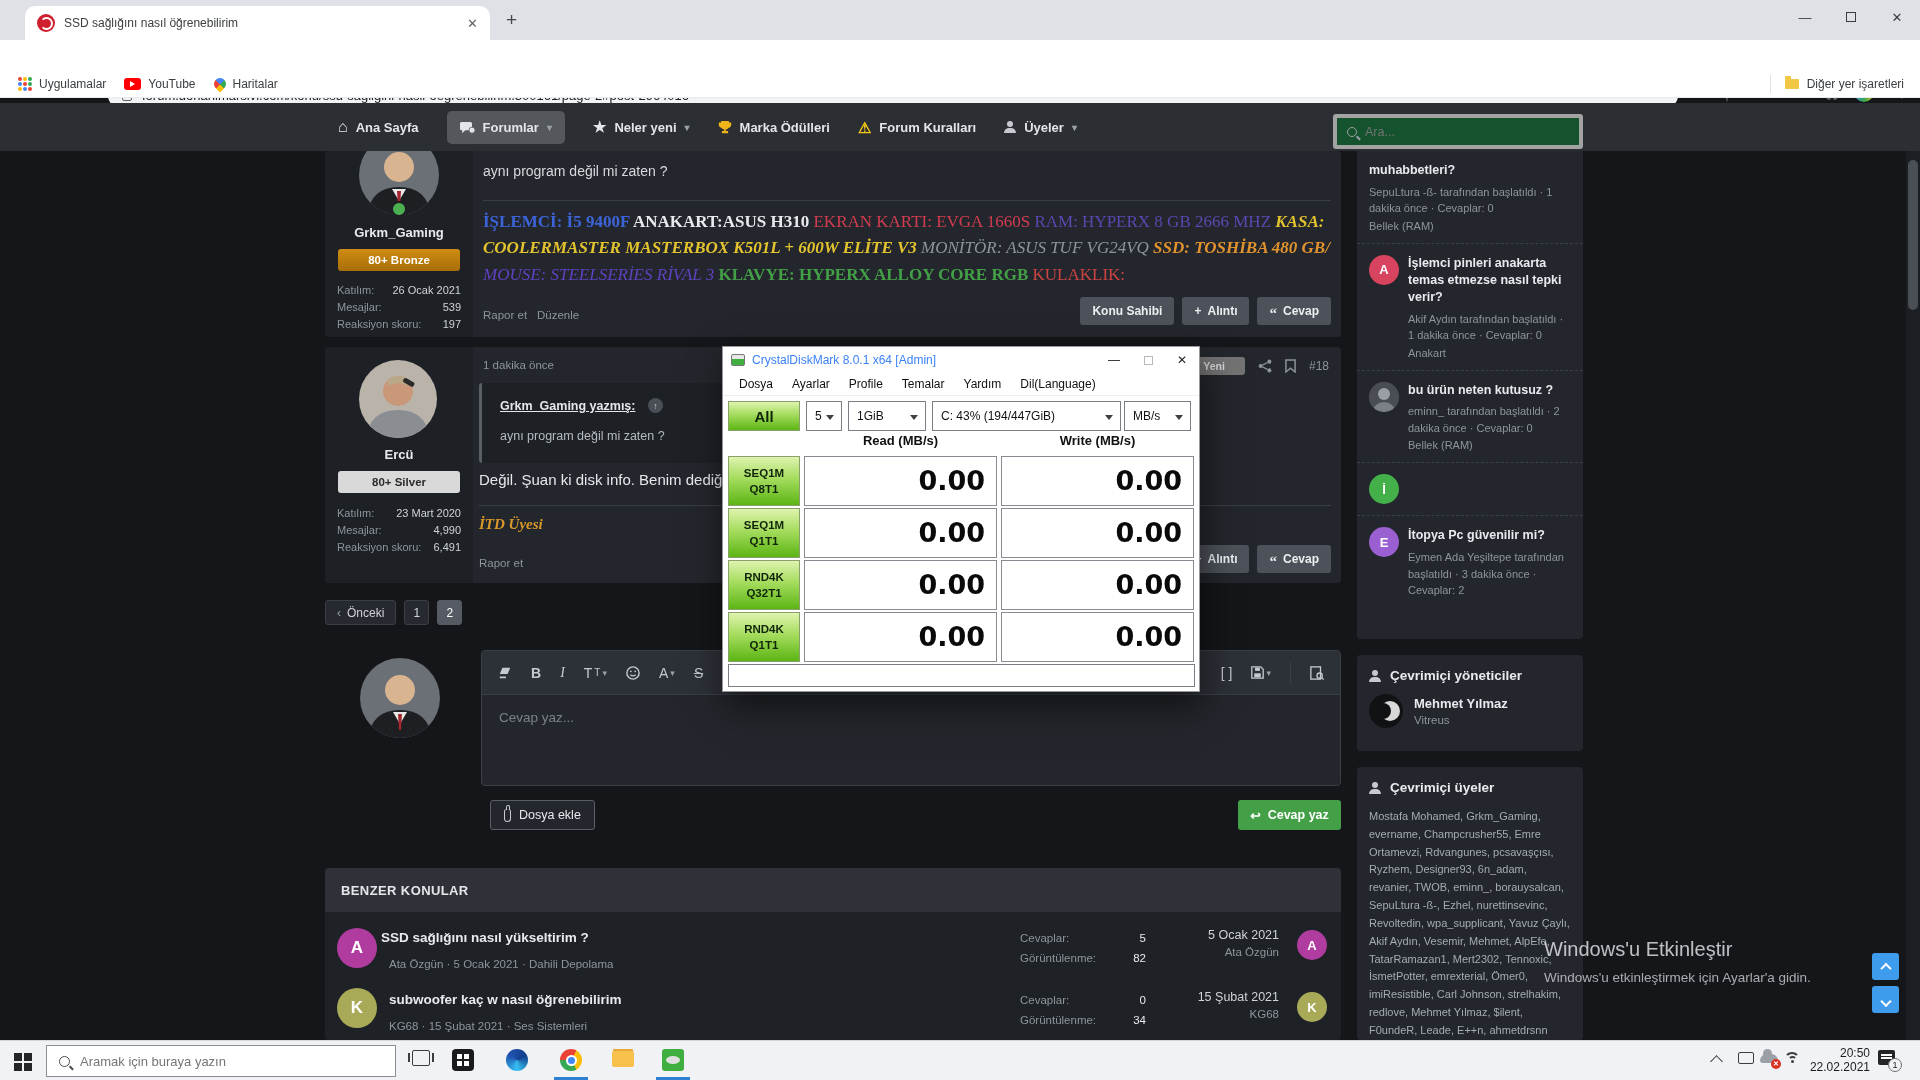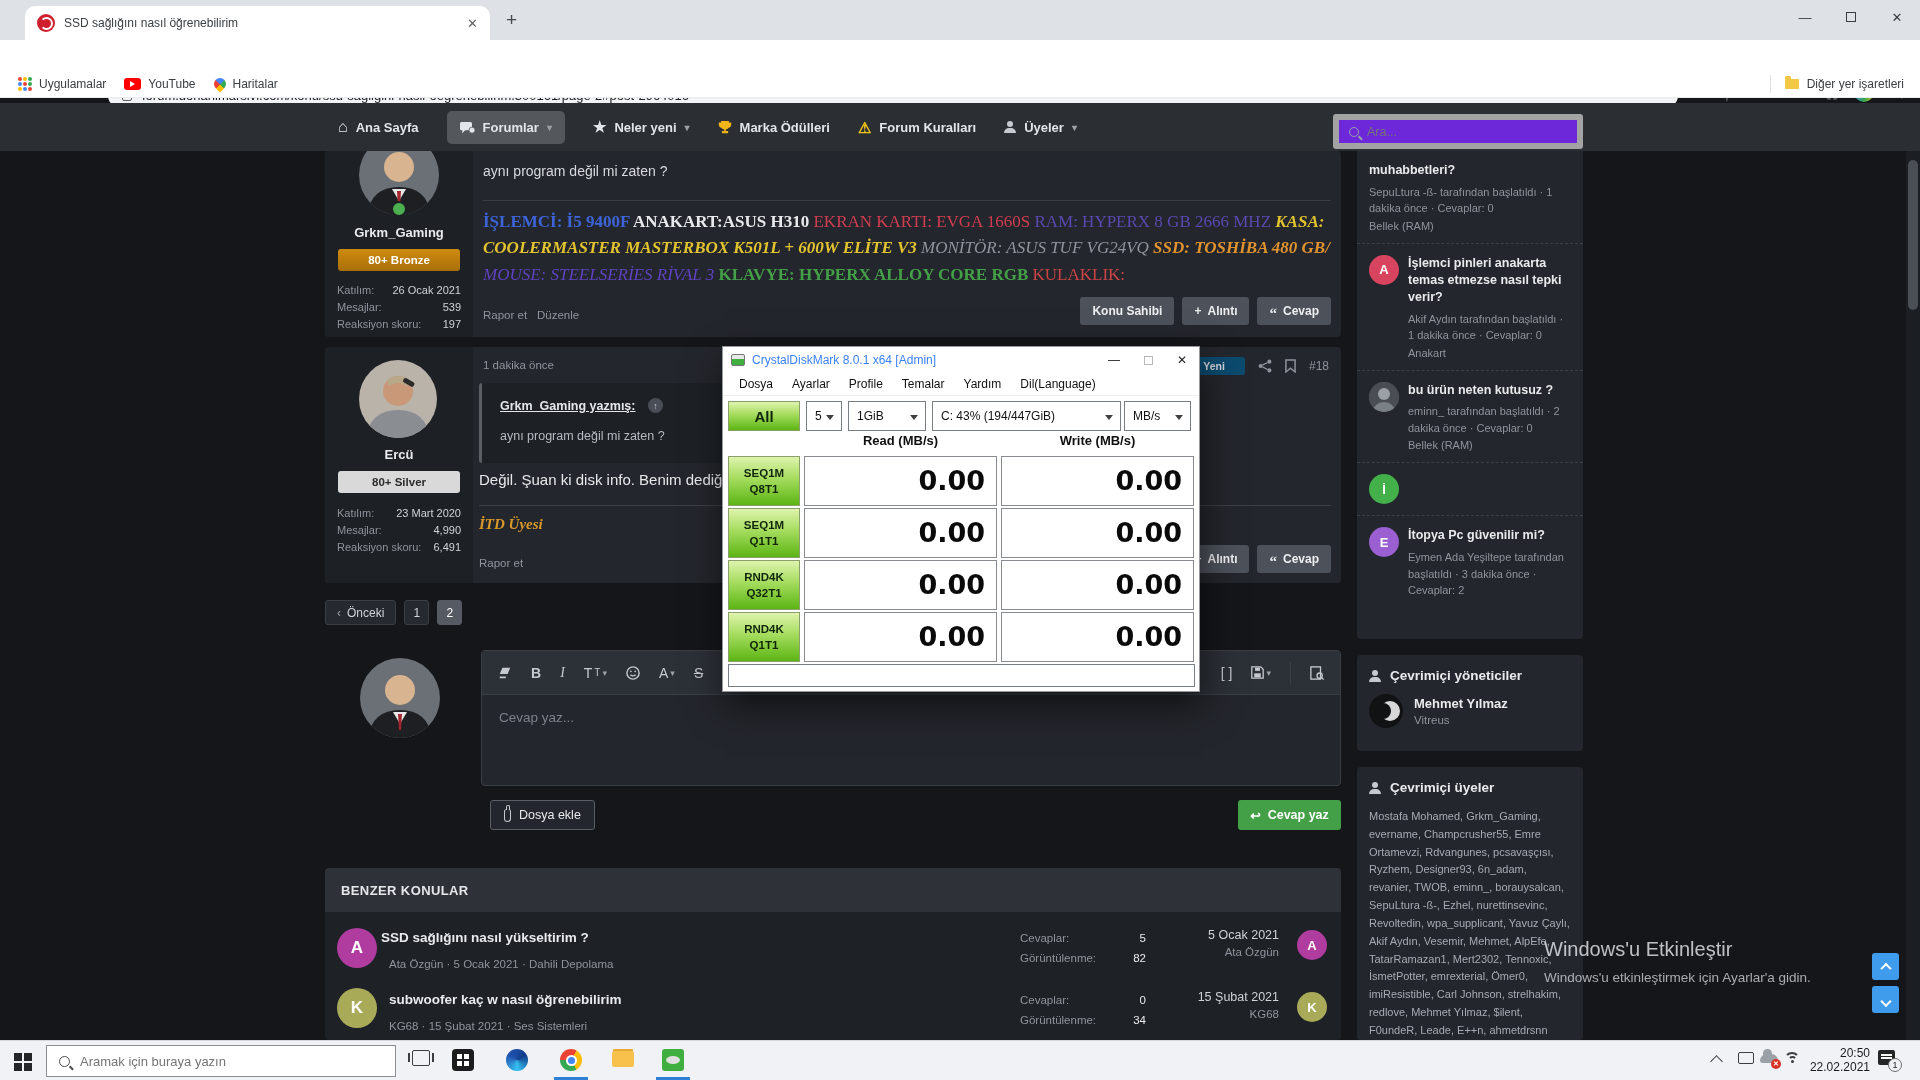--- a/index.html
+++ b/index.html
@@ -54,21 +54,21 @@
   .folder-sm::before{content:"";position:absolute;left:0;top:-3px;width:6px;height:3px;background:#f2c744;border-radius:1px 1px 0 0}
 
   
   .fheader{position:absolute;left:0;top:103px;width:1920px;height:48px;background:#2b2e33}
   .fnav{position:absolute;left:338px;top:0;height:48px;display:flex;align-items:center;gap:28px}
   .fnav-item{display:flex;align-items:center;gap:8px;color:#e2e5e9;font-size:13px;font-weight:bold}
   .fnav-item .chev{color:#9aa0a6;font-size:10px}
   .fnav-pill{background:#54575c;border-radius:5px;padding:9px 13px}
   .homeglyph{font-size:16px;color:#e2e5e9;line-height:1}
   .warnglyph{color:#f0c419;font-size:15px;line-height:1}
-  .fsearch{position:absolute;left:1333px;top:11px;width:250px;height:35px;background:#6d28d9;border:6px solid #a3a3a3;
+  .fsearch{position:absolute;left:1333px;top:11px;width:250px;height:35px;background:#14532d;border:4px solid #a3a3a3;
        border-radius:3px;display:flex;align-items:center;padding:0 10px;gap:8px}
   .fsearch input{background:transparent;border:none;outline:none;color:#aab0b6;font-size:12.5px;width:180px;font-family:"Liberation Sans",sans-serif}
   .mag-dk{width:10px;height:10px;border:1.6px solid #9aa0a6;border-radius:50%;position:relative;flex:0 0 auto}
   .mag-dk::after{content:"";position:absolute;left:8px;top:9px;width:5px;height:1.6px;background:#9aa0a6;transform:rotate(45deg)}
 
   
   .card{position:absolute;background:#23262c;border-radius:4px}
   .userpanel{position:absolute;left:0;top:0;width:148px;height:100%;background:#1d2025;border-radius:4px 0 0 4px}
   .uname{position:absolute;left:0;width:148px;text-align:center;color:#e8eaed;font-size:13px;font-weight:bold}
   .ubadge{position:absolute;left:13px;width:122px;height:22px;border-radius:3px;font-size:11.5px;font-weight:bold;
@@ -90,21 +90,21 @@
   .sig{font-family:"Liberation Serif",serif;font-size:17px;line-height:1.55;font-weight:bold}
   .sig .it{font-style:italic}
   .sig .nb{font-weight:normal}
 
   
   .quotebox{position:absolute;left:154px;top:36px;width:716px;height:80px;background:#1d2126;border-left:3px solid #5a5f66;
        border-radius:3px;padding:13px 18px}
   .qauthor{color:#e4e6ea;font-size:12.5px;font-weight:bold;text-decoration:underline;display:inline-block}
   .qarrow{display:inline-flex;width:15px;height:15px;border-radius:50%;background:#4a4f57;color:#c6cad0;font-size:9px;
        align-items:center;justify-content:center;margin-left:8px;vertical-align:middle}
-  .yeni-badge{background:#0c4a6e;color:#d2d5d9;font-size:10.5px;font-weight:bold;border-radius:3px;padding:3px 20px}
+  .yeni-badge{background:#737373;color:#d2d5d9;font-size:10.5px;font-weight:bold;border-radius:3px;padding:3px 20px}
 
   
   .pgbtn{display:inline-flex;align-items:center;justify-content:center;height:25px;background:#26292f;
        border:1px solid #3a3e45;border-radius:3px;color:#cfd3d8;font-size:12px;gap:6px}
 
   
   .editorbox{position:absolute;left:481px;top:650px;width:860px;height:136px;background:#23262c;
        border:1px solid #3a3e45;border-radius:4px}
   .ed-toolbar{height:44px;background:#2c3037;border-bottom:1px solid #3a3e45;border-radius:4px 4px 0 0;
        display:flex;align-items:center;padding:0 16px;gap:19px;color:#c6cad0;font-size:14px}

